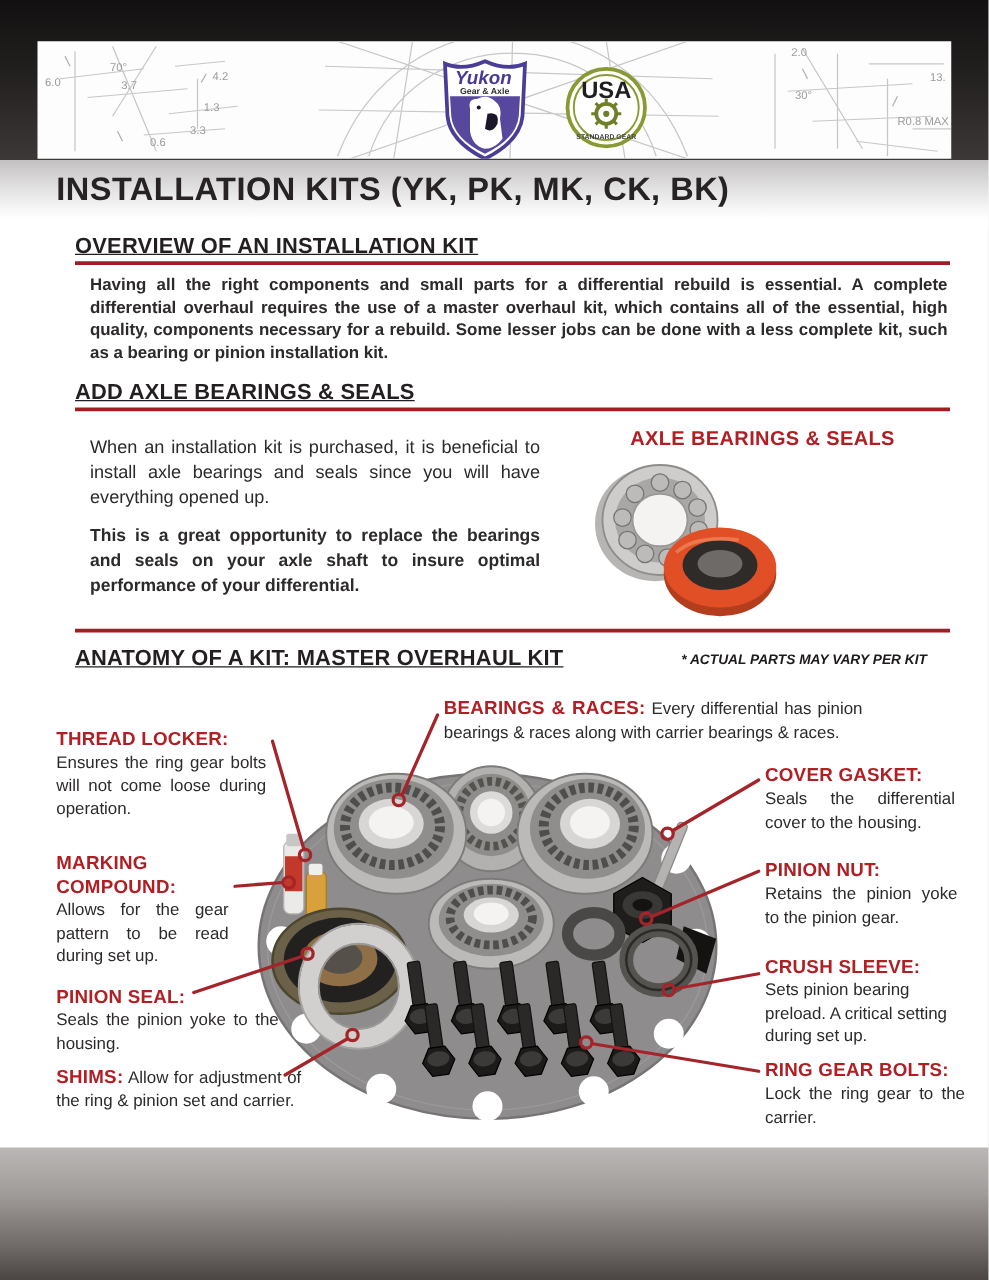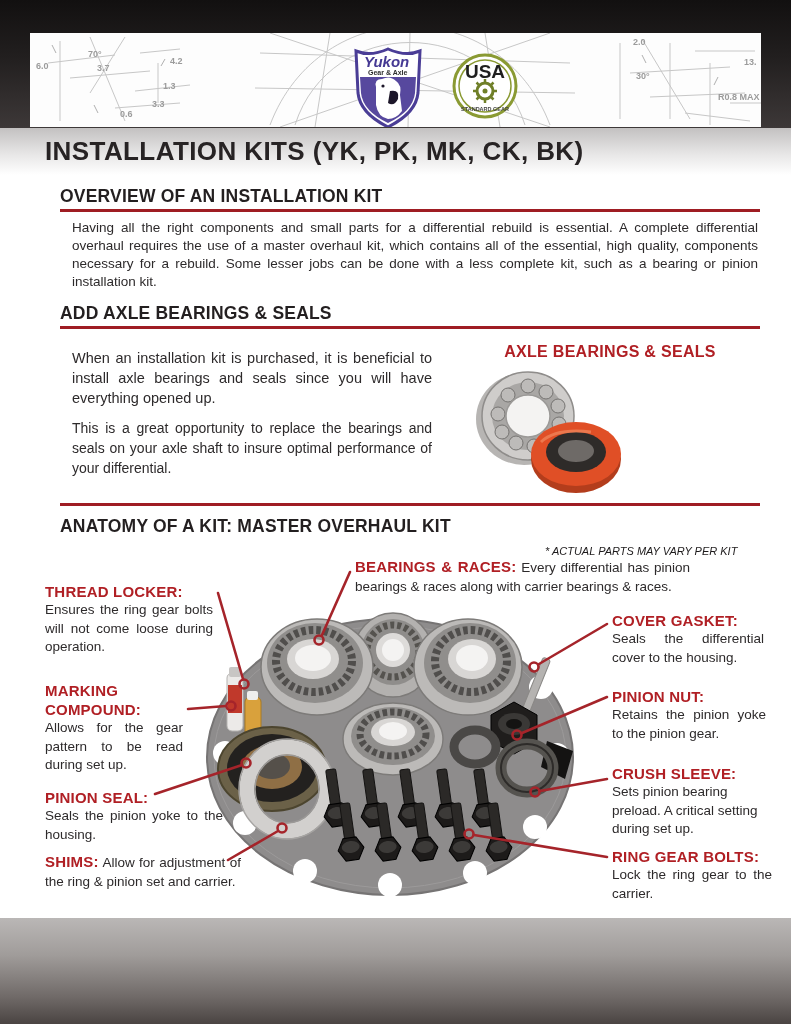--- a/index.html
+++ b/index.html
@@ -7,37 +7,37 @@
   .page {
     position:relative; width:791px; height:1024px; margin:0 auto;
     background:#ffffff; overflow:hidden;
     font-family:"Liberation Sans", sans-serif; color:#2d2a2b;
   }
   
   .header-zone { position:absolute; left:0; top:0; width:791px; height:128px;
     background:linear-gradient(180deg,#121010 0%,#221f1f 45%,#3d3838 100%); }
   .header-band { position:absolute; left:30px; top:33px; width:731px; height:94px;
     background:#fdfdfd; overflow:hidden; }
-  .bp-label { position:absolute; font-size:9px; color:#9b9b9b; white-space:nowrap;font-weight:bold; }
+  .bp-label { position:absolute; font-size:9px; color:#9b9b9b; white-space:nowrap; }
   .logo { position:absolute; }
   
   .title-band { position:absolute; left:0; top:128px; width:791px; height:52px;
     background:linear-gradient(180deg,#c3c1c1 0%,#e7e6e6 50%,#ffffff 90%); }
   .main-title { position:absolute; left:45px; top:8px; font-size:26px; font-weight:bold;
     color:#272324; letter-spacing:.4px; white-space:nowrap; }
   
   .sec-h { position:absolute; font-size:17.5px; font-weight:bold; color:#231f20;
-    letter-spacing:.2px; white-space:nowrap; }
+    letter-spacing:.2px; white-space:nowrap;text-decoration:underline; }
   .red-line { position:absolute; height:3px; background:#9f1d23; }
-  .body-text { position:absolute; font-size:13.5px; line-height:18px; text-align:justify; color:#2d2a2b; }
+  .body-text { position:absolute; font-size:13.5px; line-height:18px; text-align:justify; color:#2d2a2b;font-weight:bold; }
   .lead-text { font-weight:normal; font-size:14.5px; line-height:20px; }
   .ax-caption { position:absolute; font-size:16px; font-weight:bold; color:#b01f24;
     letter-spacing:.3px; text-align:center; }
-  .an-note { position:absolute; font-size:11px; font-weight:normal; font-style:italic;
-    color:#1d1a1b; white-space:nowrap;margin-top:23px; }
+  .an-note { position:absolute; font-size:11px; font-weight:bold; font-style:italic;
+    color:#1d1a1b; white-space:nowrap; }
   
   .anatomy { position:absolute; left:0; top:545px; width:791px; height:375px;padding-left:27px; }
   .kit-svg { position:absolute; left:185px; top:10px; z-index:1; }
   .lines-svg { position:absolute; left:0; top:0; z-index:3; pointer-events:none; }
   .callout { position:absolute; z-index:4; font-size:13.5px; line-height:18.5px;
     text-align:justify; color:#2d2a2b; }
   .c-title { color:#b01f24; font-weight:bold; font-size:15px; letter-spacing:.2px; }
   .c-title.block { display:block; line-height:19px; }
   
   .bottom-bar { position:absolute; left:0; top:918px; width:791px; height:106px; z-index:0;

